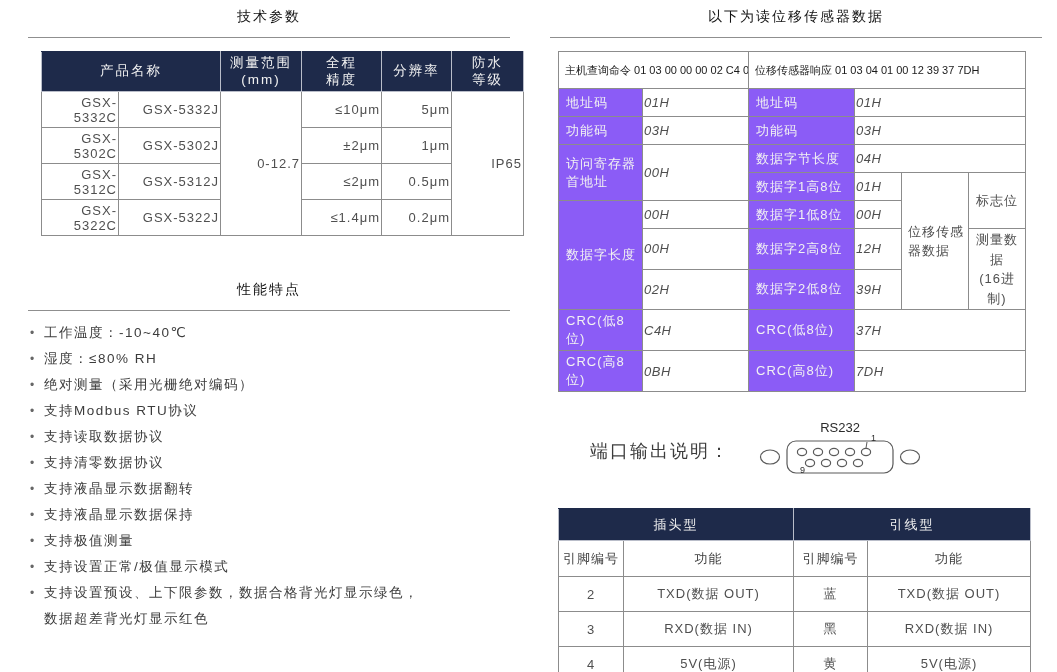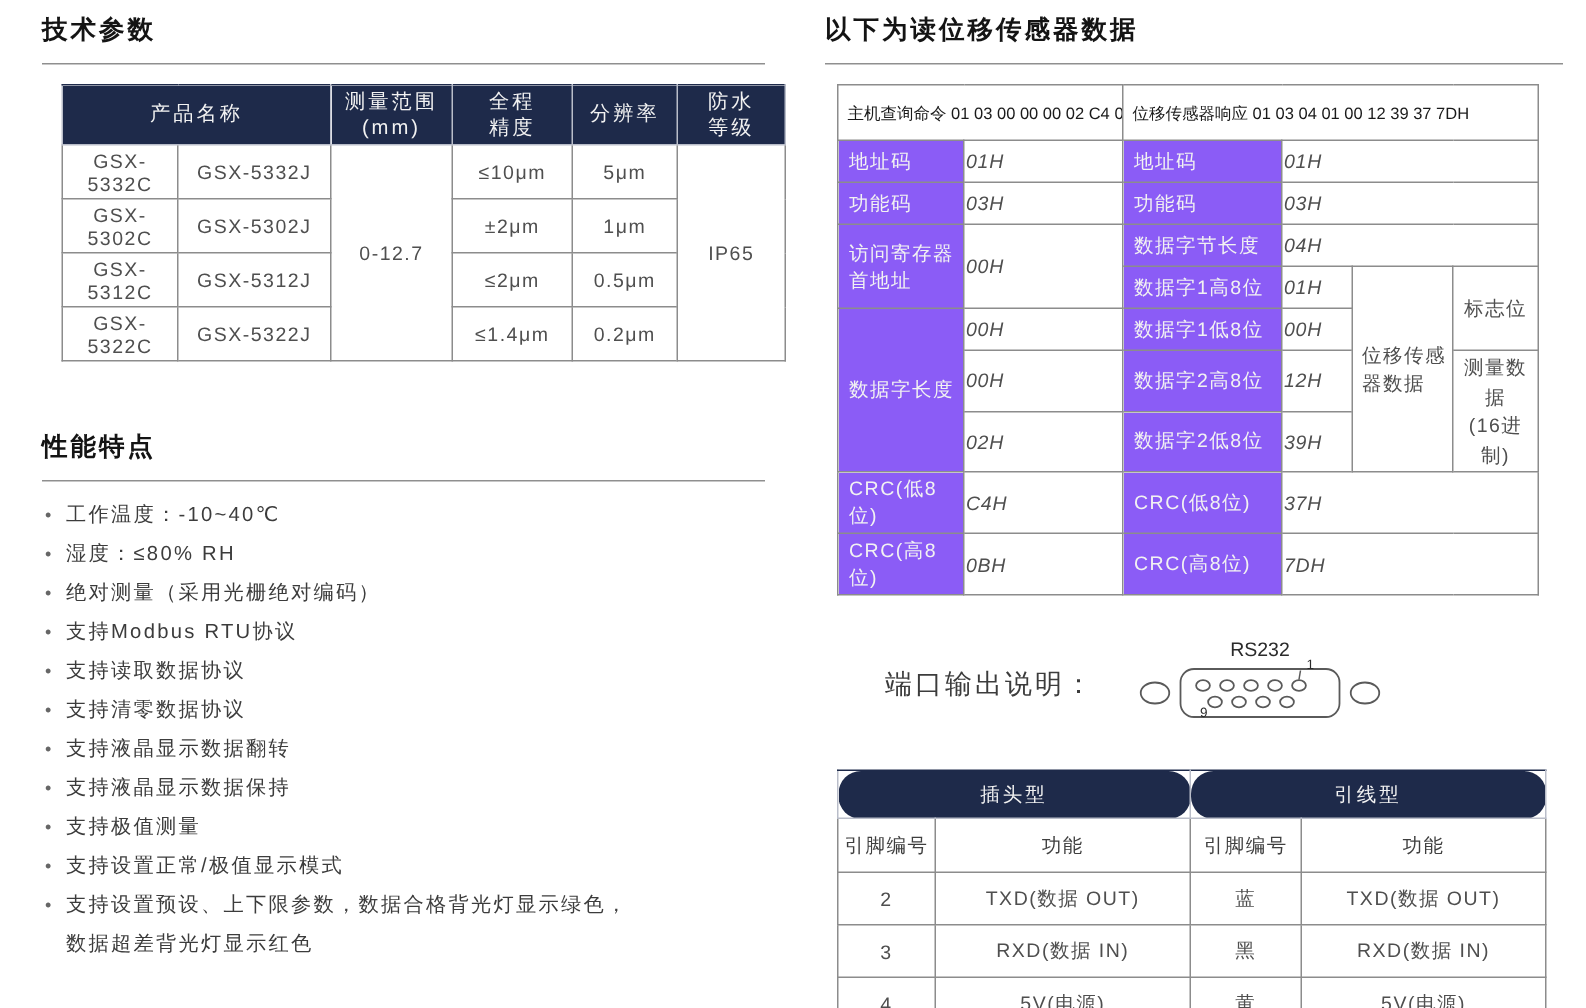--- a/index.html
+++ b/index.html
@@ -8,40 +8,41 @@
     width:1057px;height:672px;
     background:#ffffff;
     font-family:"Liberation Sans","DejaVu Sans",sans-serif;
     color:#333;
     overflow:hidden;
   }
   .col-left{position:absolute;left:28px;top:8px;width:482px;}
   .col-right{position:absolute;left:550px;top:8px;width:492px;}
 
   .section-title{
-    font-size:17px;font-weight:bold;color:#141414;
+    font-size:14px;font-weight:normal;color:#141414;
     letter-spacing:2px;
     padding-bottom:11px;
     border-bottom:1px solid #8f8f8f;
+    text-align:center;
   }
 
   table{border-collapse:collapse;table-layout:fixed;}
   td{border:1px solid #8c8c8c;overflow:hidden;}
 
   
   .spec-table{width:482px;margin-top:13px;font-size:13px;margin-left:13px;}
   .spec-table td{text-align:center;vertical-align:middle;color:#4f4f4f;letter-spacing:1px;}
   .spec-table .hdr td{
     background:#1e2a4a;color:#f2f2f2;
     height:37px;border-color:#b9bdc9;
     font-size:13.5px;letter-spacing:2px;
     white-space:pre-line;line-height:1.25;
   }
   .spec-table .hdr td{border-top-color:#1e2a4a;}
-  .spec-table tbody td{height:33px;background:#fff;}
+  .spec-table tbody td{height:33px;background:#fff;text-align:right;}
 
   
   .features-title{margin-top:45px;}
   .features{
     list-style:none;margin:9px 0 0 0;padding:0;
     font-size:13.5px;color:#3c3c3c;letter-spacing:1.5px;
   }
   .features li{
     position:relative;padding-left:16px;line-height:26px;
     white-space:pre-line;
@@ -75,21 +76,21 @@
     margin:26px 0 0 40px;height:66px;
   }
   .port-label{font-size:18px;color:#3c3c3c;letter-spacing:2px;margin-right:26px;}
   .connector svg{display:block;}
 
   
   .pin-table{width:472px;margin:24px 0 0 8px;font-size:13px;}
   .pin-table td{text-align:center;vertical-align:middle;color:#4f4f4f;letter-spacing:1px;background:#fff;}
   .pin-table .hdr td{
     background:#1e2a4a;color:#f2f2f2;height:29px;
-    border-color:#b9bdc9;letter-spacing:2px;border-radius:15px;
+    border-color:#b9bdc9;letter-spacing:2px;
   }
   .pin-table .hdr td{border-top-color:#1e2a4a;}
   .pin-table .sub td{height:33px;color:#3f3f3f;}
   .pin-table tbody td{height:32px;}
 </style>
 </head>
 <body>
 
 <div class="page">
 

